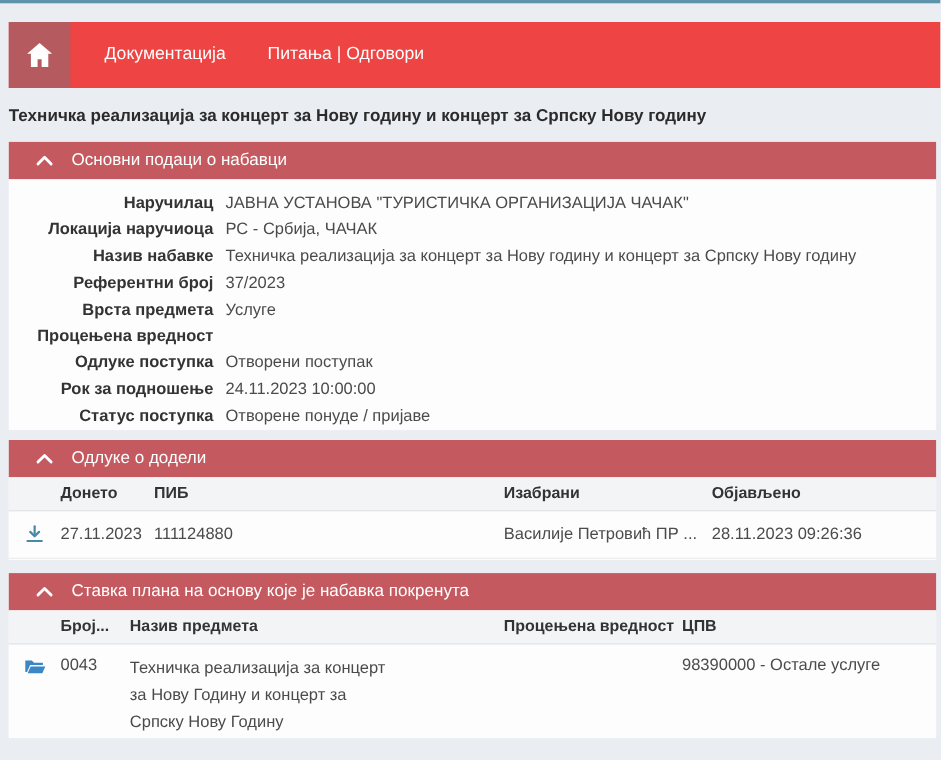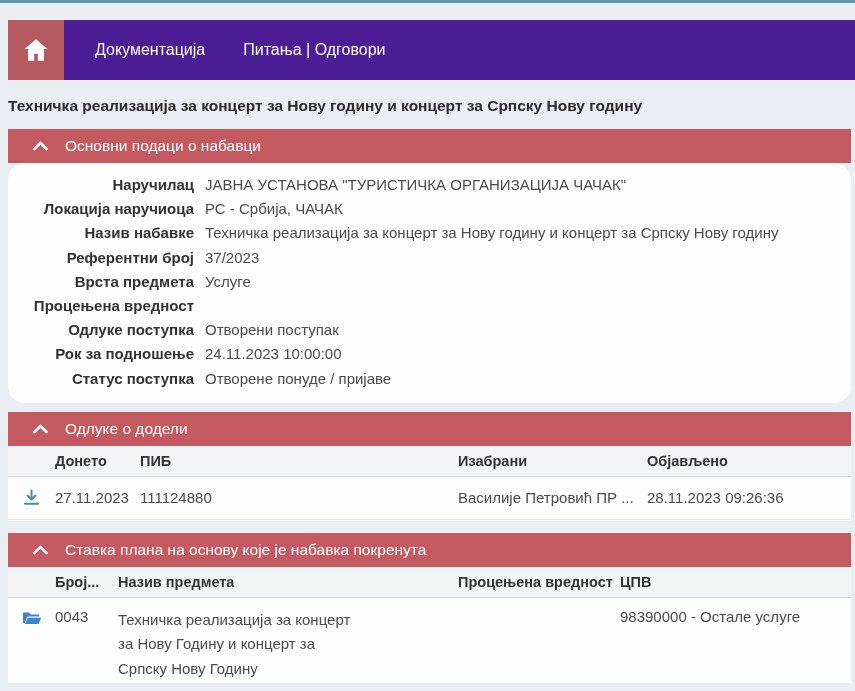--- a/index.html
+++ b/index.html
@@ -9,21 +9,21 @@
     background: #eaeef3;
     color: #333;
   }
   .topline { height: 3px; background: #5e93ac; }
 
   
   .topnav {
     margin: 17px 0 0 8px;
     width: 847px;
     height: 60px;
-    background: #4c1d95;
+    background: #ef4444;
     display: flex;
     align-items: stretch;
   }
   .home-btn {
     width: 56px;
     background: #b55a5e;
     display: flex; align-items: center; justify-content: center;
     cursor: pointer;
   }
   .nav-item {
@@ -66,21 +66,21 @@
   }
   .sec-bar + .panel { margin-top: 0; }
 
   .panel {
     margin-left: 8px;
     width: 843px;
     background: #fdfdfe;
   }
 
   
-  .kv-panel { padding: 10px 0 12px 0; border-radius: 17px; }
+  .kv-panel { padding: 10px 0 0 0; }
   .kv-row { display: flex; line-height: 24.2px; font-size: 15px; }
   .kv-label {
     width: 186px;
     text-align: right;
     font-weight: 700;
     color: #333;
     flex: none;
   }
   .kv-value { margin-left: 11px; color: #4b4b4b; }
 

